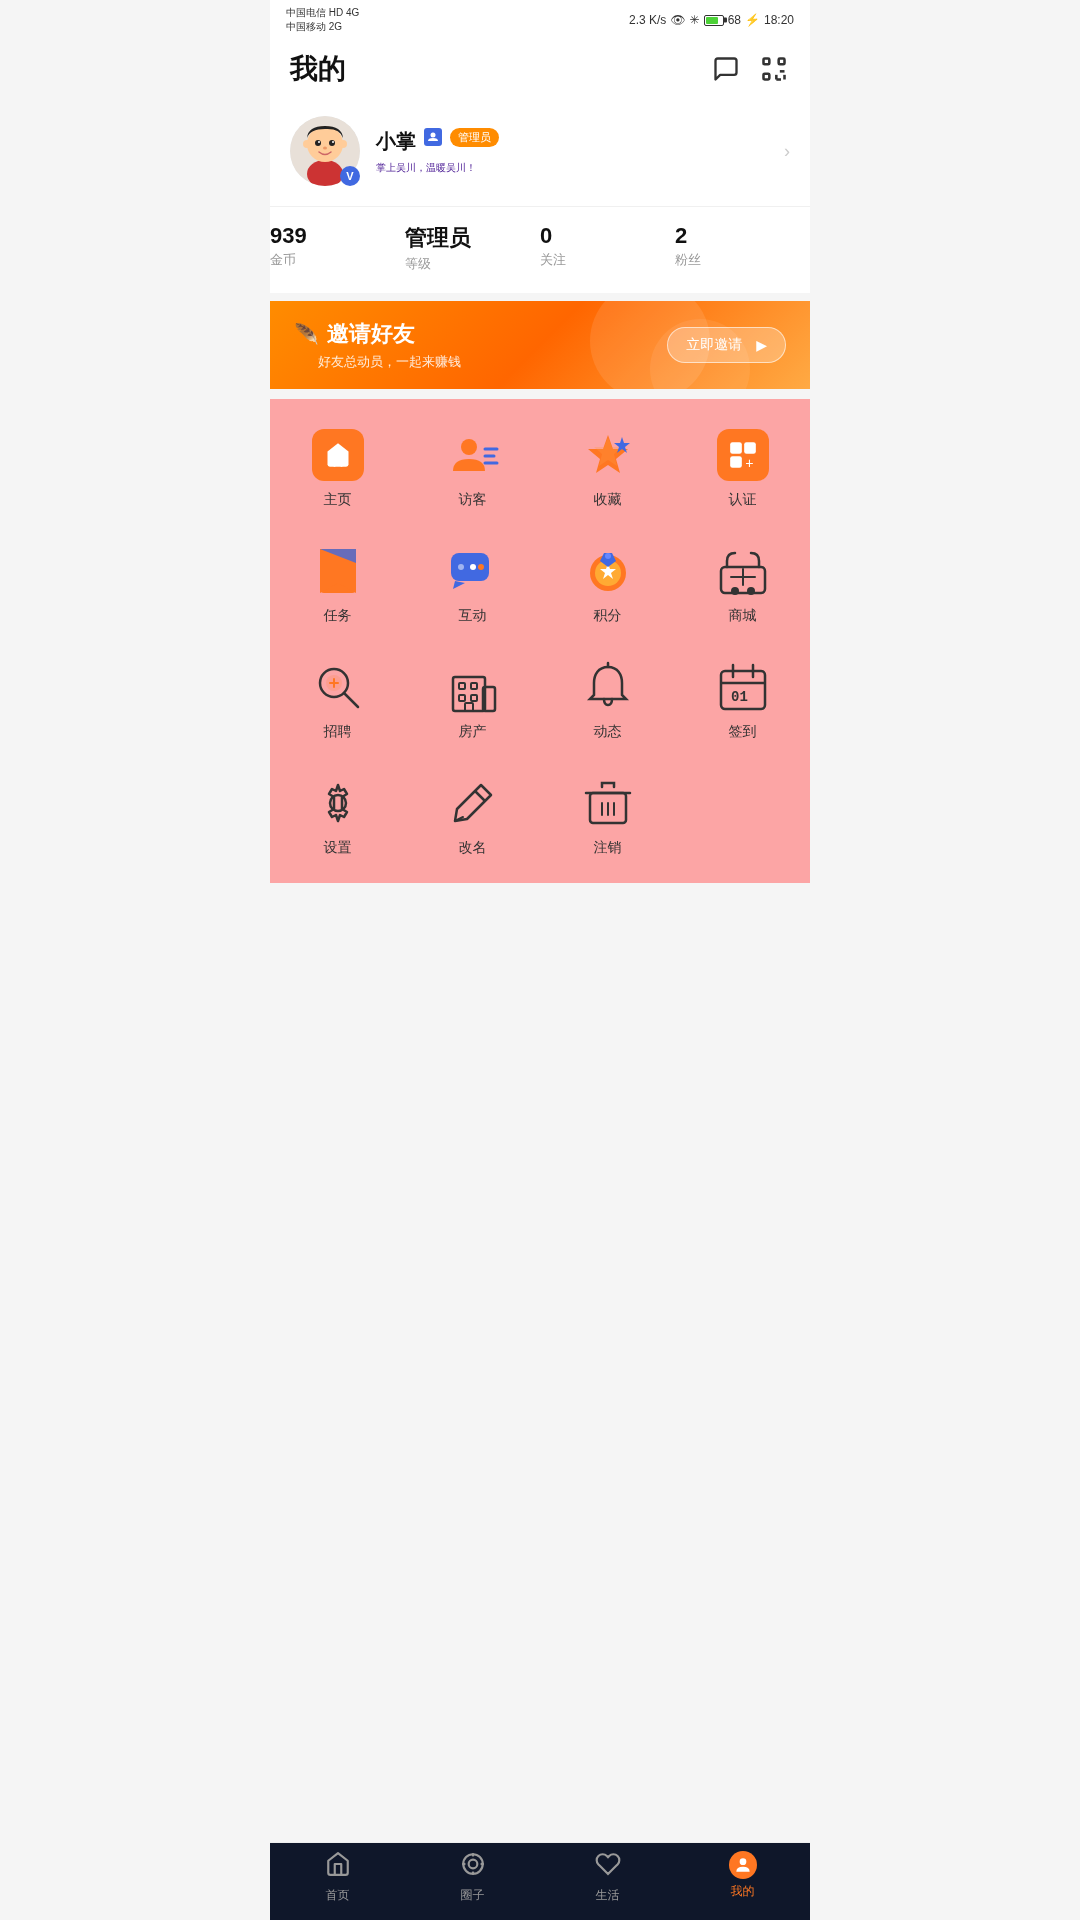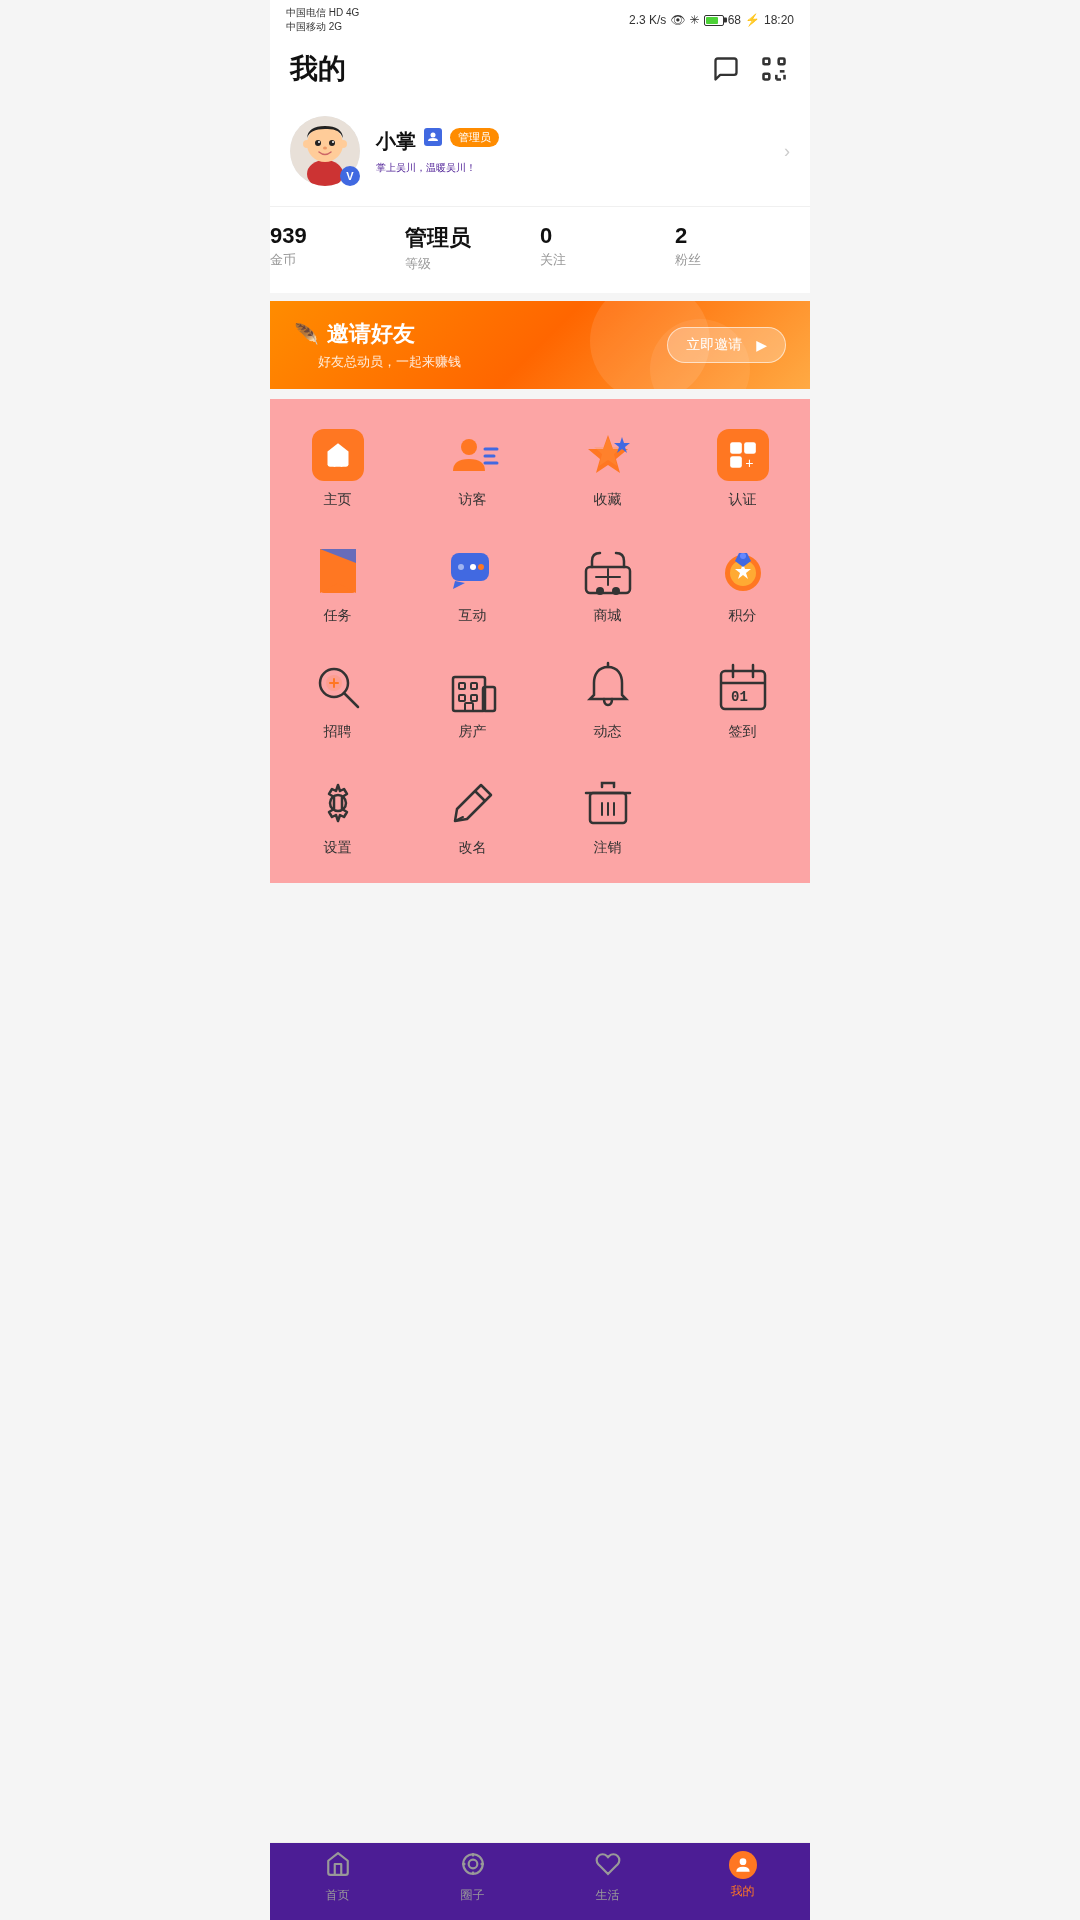--- a/index.html
+++ b/index.html
@@ -264,21 +264,21 @@
       display: flex; align-items: center; justify-content: center;
     }
     .icon-orange-rect svg { width: 28px; height: 28px; fill: white; }
 
     
     .bottom-nav {
       position: fixed;
       bottom: 0; left: 50%;
       transform: translateX(-50%);
       width: 540px;
-      background: #4c1d95;
+      background: #0f172a;
       border-top: 1px solid #eee;
       display: flex;
       padding: 8px 0 16px;
     }
     .nav-item {
       flex: 1;
       display: flex;
       flex-direction: column;
       align-items: center;
       gap: 4px;
@@ -508,49 +508,49 @@
           <circle cx="14" cy="22" r="3" fill="white" opacity="0.5"></circle>
           <circle cx="26" cy="22" r="3" fill="white"></circle>
           <circle cx="34" cy="22" r="3" fill="#ff7722"></circle>
         </svg>
       </div>
       <span class="grid-label">互动</span>
     </div>
 
     <div class="grid-item">
       <div class="grid-icon">
+        <svg width="52" height="52" viewBox="0 0 52 52">
+
+          <circle cx="26" cy="28" r="18" fill="#ff7722"></circle>
+          <circle cx="26" cy="28" r="13" fill="#ffaa33"></circle>
+          <polygon points="26,18 28,24 34,24 29,28 31,34 26,30 21,34 23,28 18,24 24,24" fill="white"></polygon>
+
+          <path d="M18 16 L26 22 L34 16 L30 8 L22 8 Z" fill="#4169e1"></path>
+          <circle cx="26" cy="11" r="3" fill="#6688ff"></circle>
+        </svg>
+      </div>
+      <span class="grid-label">积分</span>
+    </div>
+
+    <div class="grid-item">
+      <div class="grid-icon">
         <svg width="52" height="52" viewBox="0 0 52 52" fill="none">
 
           <rect x="4" y="22" width="44" height="26" rx="4" stroke="#333" stroke-width="2.5"></rect>
           <path d="M10 22 L10 16 Q10 8 18 8" stroke="#333" stroke-width="2.5" fill="none" stroke-linecap="round"></path>
           <path d="M42 22 L42 16 Q42 8 34 8" stroke="#333" stroke-width="2.5" fill="none" stroke-linecap="round"></path>
 
           <circle cx="18" cy="46" r="4" fill="#333"></circle>
           <circle cx="34" cy="46" r="4" fill="#333"></circle>
 
           <line x1="14" y1="32" x2="38" y2="32" stroke="#333" stroke-width="2" stroke-linecap="round"></line>
           <line x1="26" y1="24" x2="26" y2="40" stroke="#333" stroke-width="2" stroke-linecap="round"></line>
         </svg>
       </div>
       <span class="grid-label">商城</span>
-    </div>
-
-    <div class="grid-item">
-      <div class="grid-icon">
-        <svg width="52" height="52" viewBox="0 0 52 52">
-
-          <circle cx="26" cy="28" r="18" fill="#ff7722"></circle>
-          <circle cx="26" cy="28" r="13" fill="#ffaa33"></circle>
-          <polygon points="26,18 28,24 34,24 29,28 31,34 26,30 21,34 23,28 18,24 24,24" fill="white"></polygon>
-
-          <path d="M18 16 L26 22 L34 16 L30 8 L22 8 Z" fill="#4169e1"></path>
-          <circle cx="26" cy="11" r="3" fill="#6688ff"></circle>
-        </svg>
-      </div>
-      <span class="grid-label">积分</span>
     </div>
 
     <div class="grid-item">
       <div class="grid-icon">
         <svg width="52" height="52" viewBox="0 0 52 52" fill="none">
 
           <circle cx="22" cy="22" r="14" stroke="#333" stroke-width="2.5"></circle>
           <line x1="32" y1="32" x2="46" y2="46" stroke="#333" stroke-width="2.5" stroke-linecap="round"></line>
 
           <circle cx="22" cy="22" r="8" fill="rgba(255,119,34,0.15)"></circle>

